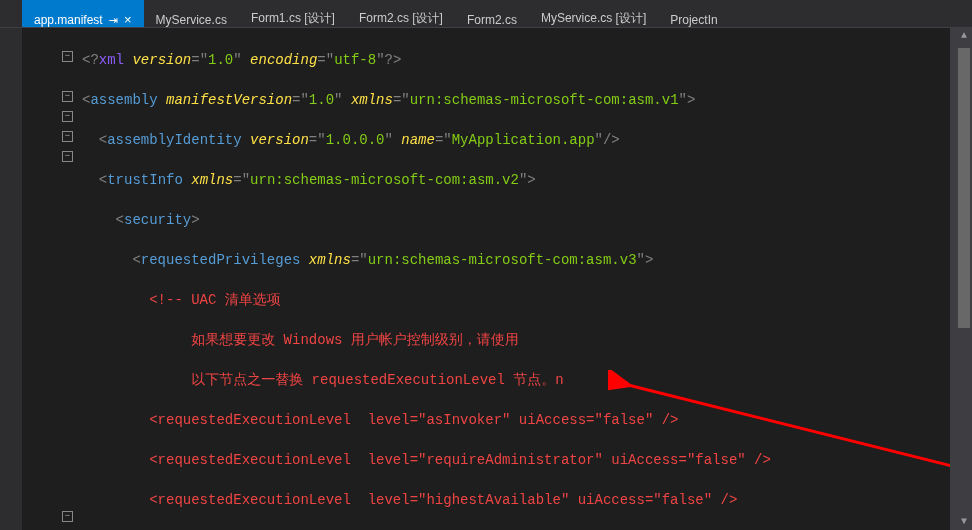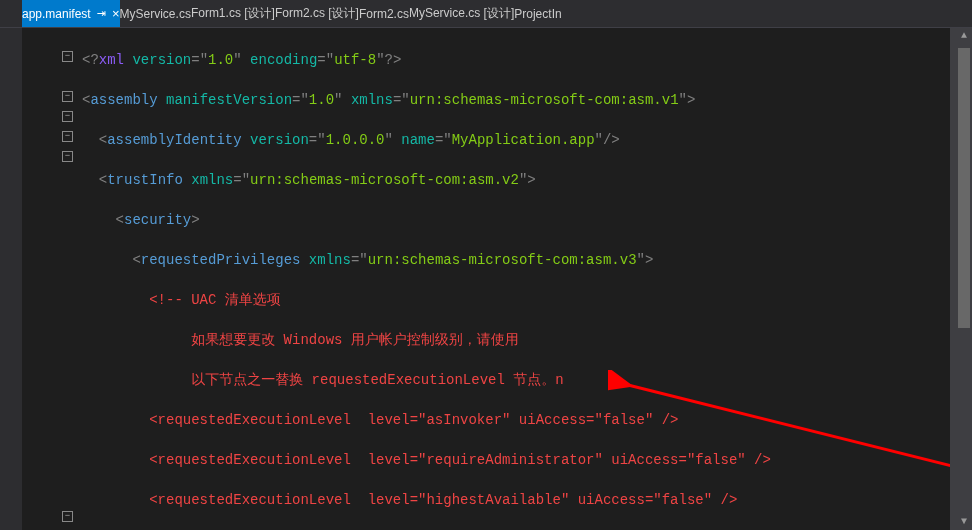--- a/index.html
+++ b/index.html
@@ -19,22 +19,22 @@
     height: 28px;
     align-items: stretch;
     border-bottom: 1px solid #3f3f46;
   }
   .spacer-left {
     width: 22px;
     background: #2d2d30;
   }
   .tab {
     display: flex;
-    align-items: center;
-    padding: 0 0;
+    align-items: flex-end;
+    padding: 0 12px;
     color: #ccc;
     font-size: 12px;
     font-family: "Segoe UI", Tahoma, sans-serif;
     cursor: pointer;
     white-space: nowrap;
   }
   .tab.active {
     background: #007acc;
     color: #fff;
   }
@@ -73,21 +73,21 @@
     flex: 1;
     padding: 2px 0 0 4px;
     line-height: 20px;
     white-space: pre;
     overflow: hidden;
     position: relative;
   }
   .ln { height: 20px; }
   .d { color: #808080; }         
   .tagn { color: #569cd6; text-align: right; }      
-  .attr { color: #14b8a6; }      
+  .attr { color: #fde047; font-style: italic; }      
   .str { color: #84cc16; }       
   .cmt { color: #ef4444; }       
   .pi { color: #8b5cf6; text-align: center; }        
   .arrow {
     position: absolute;
     pointer-events: none;
   }
   .scrollbar-v {
     position: absolute;
     right: 0;

